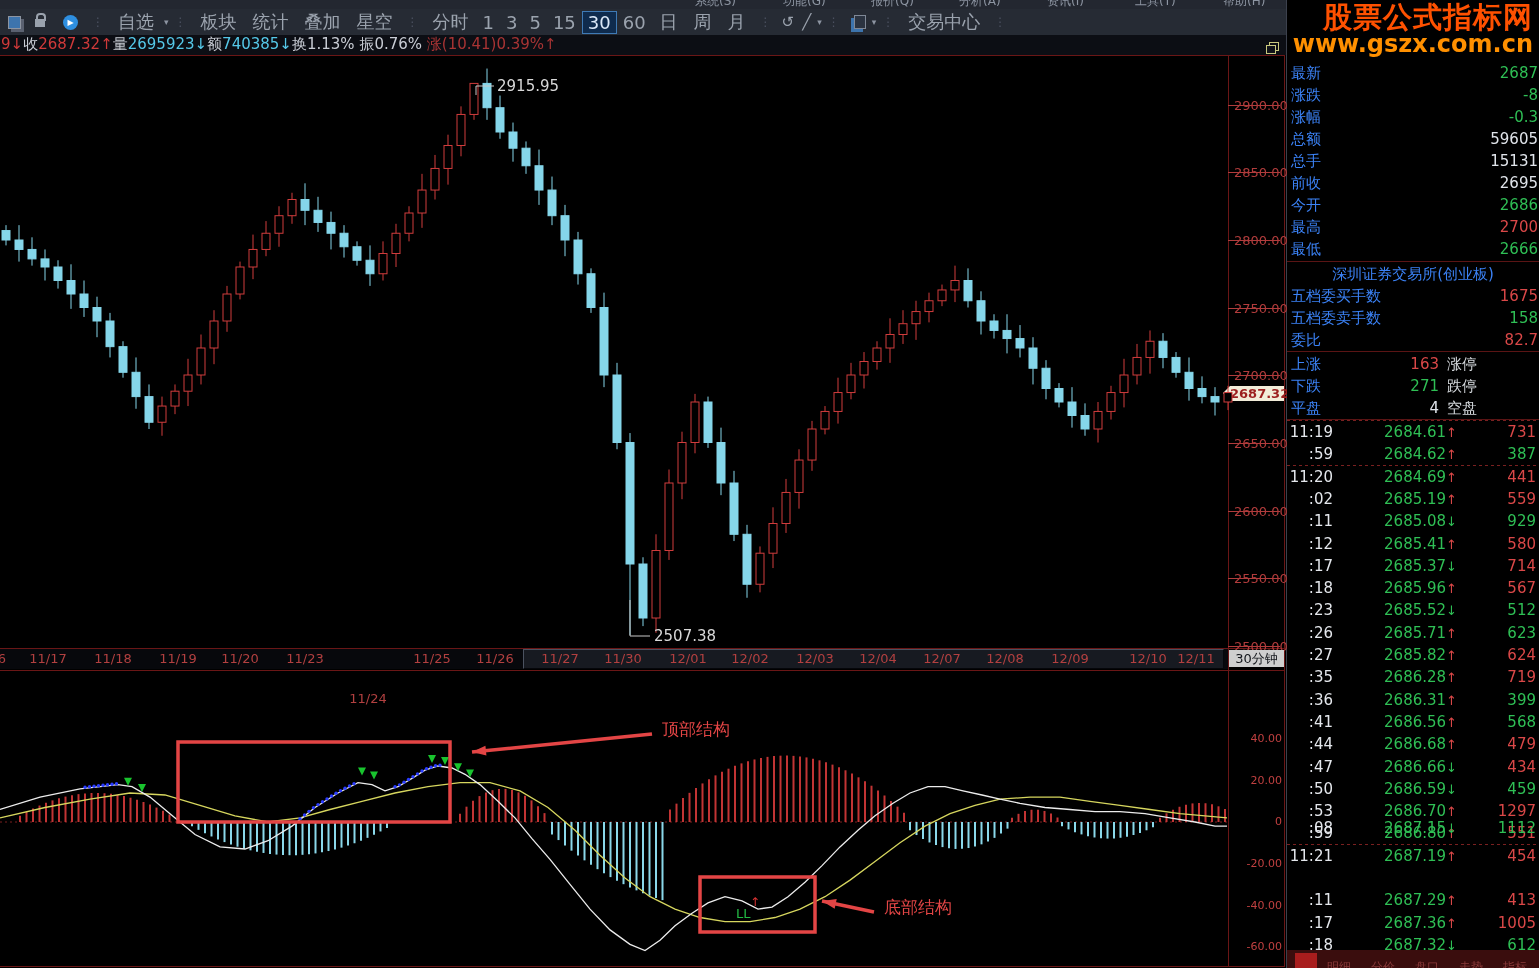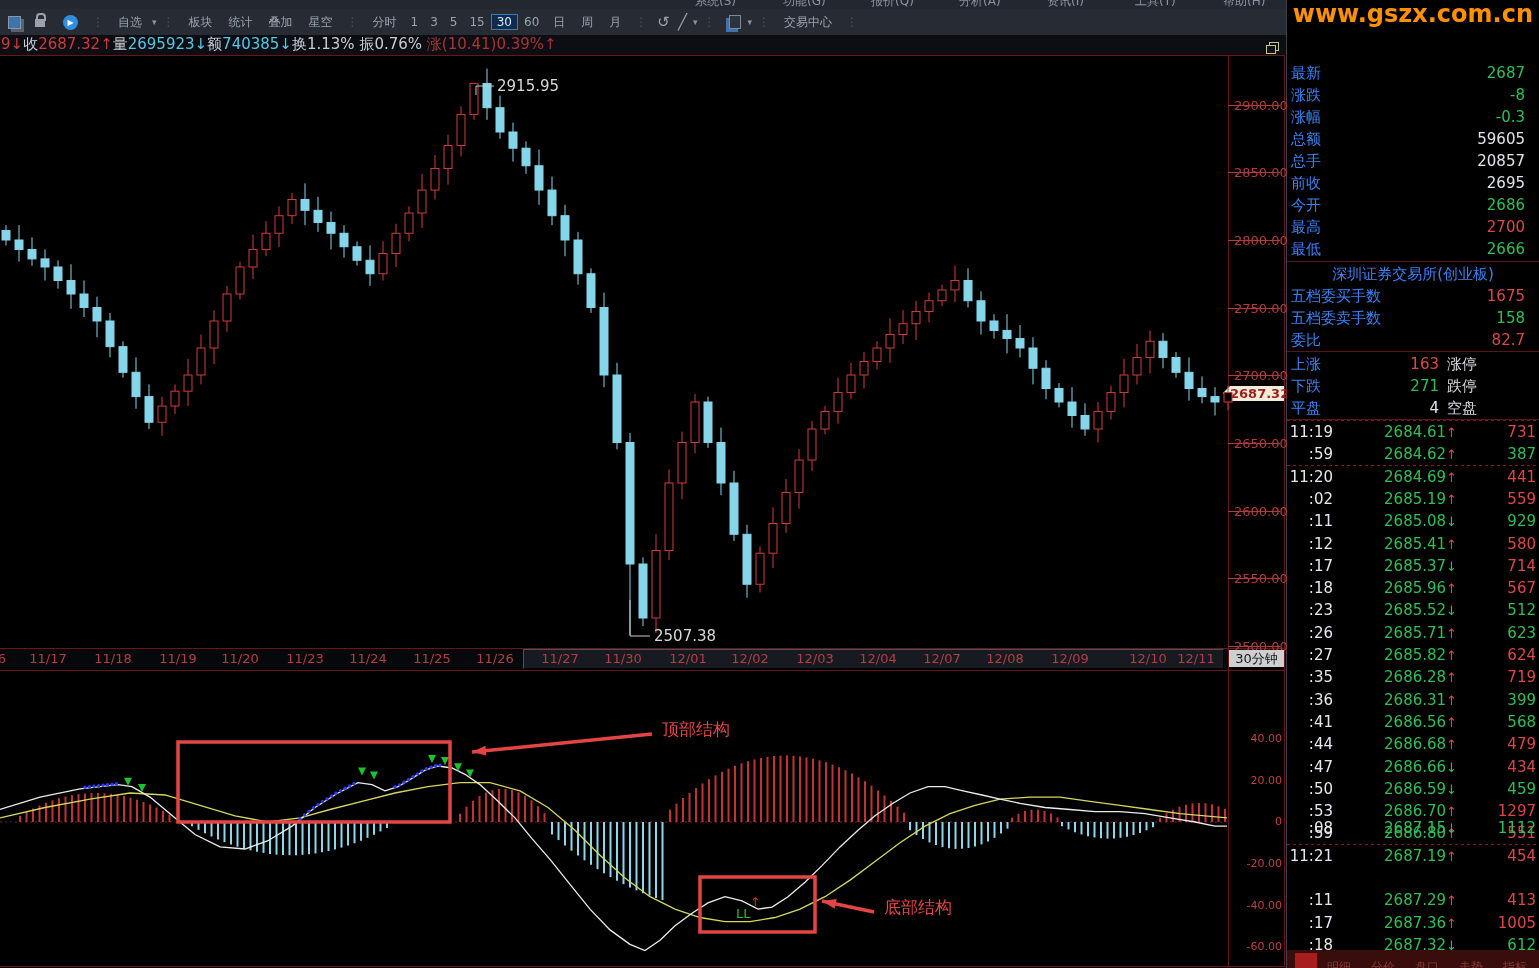--- a/index.html
+++ b/index.html
@@ -3,21 +3,21 @@
 <meta charset="utf-8">
 <style>
   html,body{margin:0;padding:0;background:#000;}
   .app{position:relative;width:1539px;height:968px;background:#000;overflow:hidden;
        font-family:"DejaVu Sans","Liberation Sans",sans-serif;}
   
   .menubar{position:absolute;left:0;top:0;width:1539px;height:9px;background:#232730;overflow:hidden;}
   .menubar span{position:absolute;top:-7px;font-size:12px;color:#8d95a2;white-space:nowrap;}
   .toolbar{position:absolute;left:0;top:9px;width:1539px;height:26px;background:#262b34;
            display:flex;align-items:center;gap:0;padding-left:6px;box-sizing:border-box;}
-  .tb{color:#9ba3ae;font-size:12px;padding:1px 8px;white-space:nowrap;cursor:default;}
+  .tb{color:#9ba3ae;font-size:18px;padding:1px 8px;white-space:nowrap;cursor:default;}
   .tb.num{padding:1px 6px;}
   .tb.sel{color:#dce9f8;background:#0f2b4d;border:1px solid #3f7ab5;padding:0 5px;}
   .tbsep{color:#4b5160;font-size:12px;padding:0 6px;}
   .caret{font-size:9px;color:#8d95a2;margin-left:2px;}
   .icon-sq{display:inline-block;width:11px;height:11px;border:1px solid #8d95a2;background:#3d74ad;margin:0 6px 0 2px;box-shadow:3px 3px 0 #5a6170;}
   .icon-lock{display:inline-block;width:10px;height:8px;background:#9aa2ad;margin:2px 10px 0 8px;position:relative;}
   .icon-lock:before{content:"";position:absolute;left:1px;top:-6px;width:6px;height:6px;border:2px solid #9aa2ad;border-bottom:none;border-radius:4px 4px 0 0;}
   .icon-media{display:inline-block;width:15px;height:15px;border-radius:50%;background:#2e8fe0;color:#fff;font-size:8px;line-height:15px;text-align:center;margin:0 8px;}
   .icon-glyph{color:#9ba3ae;font-size:15px;padding:0 4px;}
   .icon-copy{display:inline-block;width:10px;height:12px;border:1px solid #7f8896;background:#2b3340;box-shadow:-3px 3px 0 #3d74ad;margin:0 4px 0 8px;}
@@ -44,21 +44,21 @@
   
   .chart-restore-icon{position:absolute;left:1266px;top:42px;width:12px;height:10px;}
   .chart-restore-icon span{position:absolute;width:8px;height:7px;border:1px solid #c9c97e;background:transparent;}
   .chart-restore-icon span:first-child{left:3px;top:0;}
   .chart-restore-icon span:last-child{left:0;top:3px;background:#11131a;}
   svg#paint{position:absolute;left:0;top:0;pointer-events:none;}
   
   #right-panel{position:absolute;left:1287px;top:0;width:252px;height:968px;background:#000;font-size:15px;}
   .prow{position:absolute;left:0;width:252px;height:22px;line-height:22px;white-space:nowrap;}
   .prow .lb{position:absolute;left:4px;color:#3b82f6;}
-  .prow .val{position:absolute;right:14px;text-align:right;}
+  .prow .val{position:absolute;right:1px;text-align:right;}
   .prow .mid{position:absolute;right:100px;text-align:right;}
   .prow .suf{position:absolute;left:160px;color:#d6dade;}
   .phead{position:absolute;left:0;width:252px;text-align:center;color:#3b82f6;height:22px;line-height:22px;}
   .psep{position:absolute;left:0;width:252px;height:1px;background:#5a1414;}
   .pdot{position:absolute;left:0;width:252px;height:1px;
         background:repeating-linear-gradient(90deg,#7a2020 0 3px,transparent 3px 6px);}
   .trow{position:absolute;left:0;width:252px;height:22.3px;line-height:22px;white-space:nowrap;}
   .trow .tm{position:absolute;left:0;width:46px;text-align:right;color:#e4e7ec;}
   .trow .pr{position:absolute;left:70px;width:100px;text-align:right;}
   .trow .ar{font-size:13px;}
@@ -162,21 +162,21 @@
   </div>
 
   <div id="date-axis">
     <div class="thumb"></div>
   <div class="dt" style="left: 2px;">6</div>
       <div class="dt" style="left: 48px;">11/17</div>
       <div class="dt" style="left: 113px;">11/18</div>
       <div class="dt" style="left: 178px;">11/19</div>
       <div class="dt" style="left: 240px;">11/20</div>
       <div class="dt" style="left: 305px;">11/23</div>
-      <div class="dt" style="left: 368px;">11/24</div>
+      <div class="dt" style="left: 368px; margin-top: 40px;">11/24</div>
       <div class="dt" style="left: 432px;">11/25</div>
       <div class="dt" style="left: 495px;">11/26</div>
       <div class="dt" style="left: 560px;">11/27</div>
       <div class="dt" style="left: 623px;">11/30</div>
       <div class="dt" style="left: 688px;">12/01</div>
       <div class="dt" style="left: 750px;">12/02</div>
       <div class="dt" style="left: 815px;">12/03</div>
       <div class="dt" style="left: 878px;">12/04</div>
       <div class="dt" style="left: 942px;">12/07</div>
       <div class="dt" style="left: 1005px;">12/08</div>
@@ -631,21 +631,21 @@
       <div class="prow" style="top: 106px;">
         <span class="lb">涨幅</span>
         <span class="val c-g">-0.3</span>
       </div>
       <div class="prow" style="top: 128px;">
         <span class="lb">总额</span>
         <span class="val c-w">59605</span>
       </div>
       <div class="prow" style="top: 150px;">
         <span class="lb">总手</span>
-        <span class="val c-w">20857</span>
+        <span class="val c-w">15131</span>
       </div>
       <div class="prow" style="top: 172px;">
         <span class="lb">前收</span>
         <span class="val c-w">2695</span>
       </div>
       <div class="prow" style="top: 194px;">
         <span class="lb">今开</span>
         <span class="val c-g">2686</span>
       </div>
       <div class="prow" style="top: 216px;">
@@ -806,20 +806,21 @@
         <span class="vol c-r">1005</span>
       </div>
       <div class="trow" style="top: 933.9px;">
         <span class="tm">:18</span>
         <span class="pr c-g">2687.32<span class="ar c-g">↓</span></span>
         <span class="vol c-g">612</span>
       </div>
     </div>
 
   <div class="watermark">
+    <div class="wm1">股票公式指标网</div>
     <div class="wm2">www.gszx.com.cn</div>
   </div>
 
   <div id="bottom-tabs">
       <div class="blk"></div>
       <span style="left: 40px;">明细</span>
       <span style="left: 84px;">分价</span>
       <span style="left: 128px;">盘口</span>
       <span style="left: 172px;">走势</span>
       <span style="left: 216px;">指标</span>

